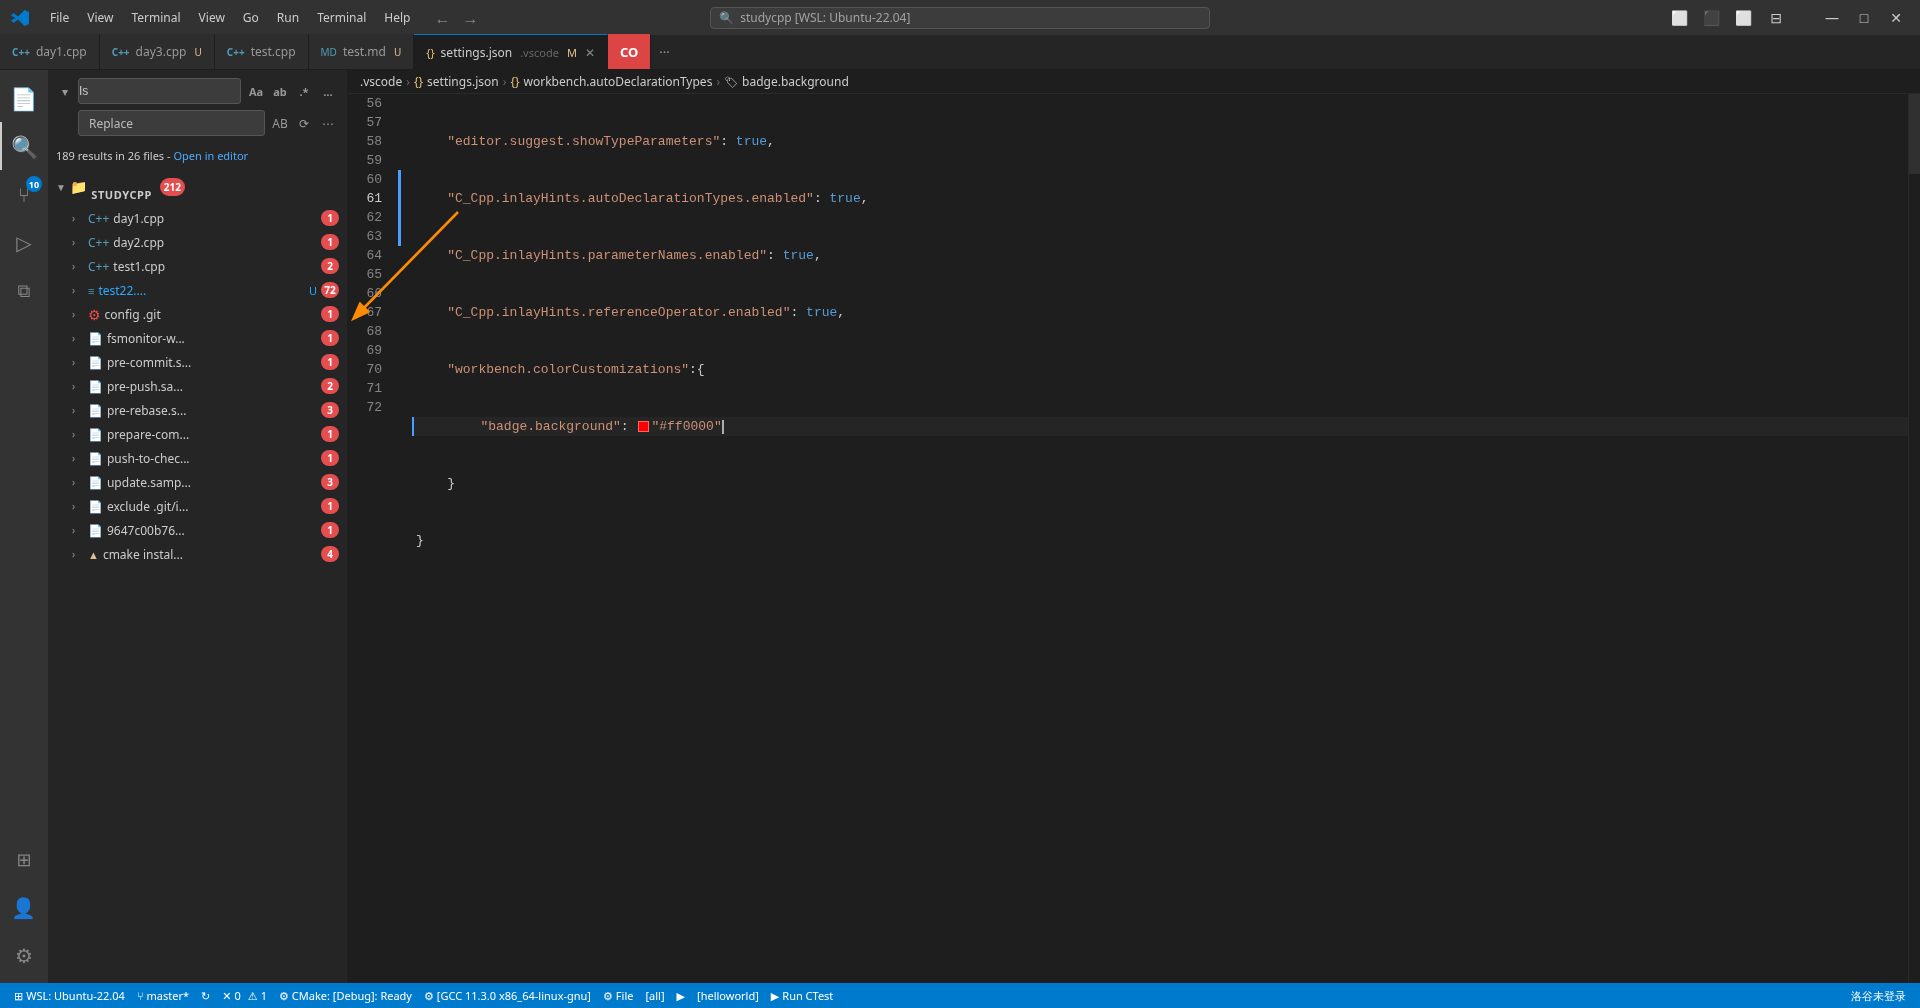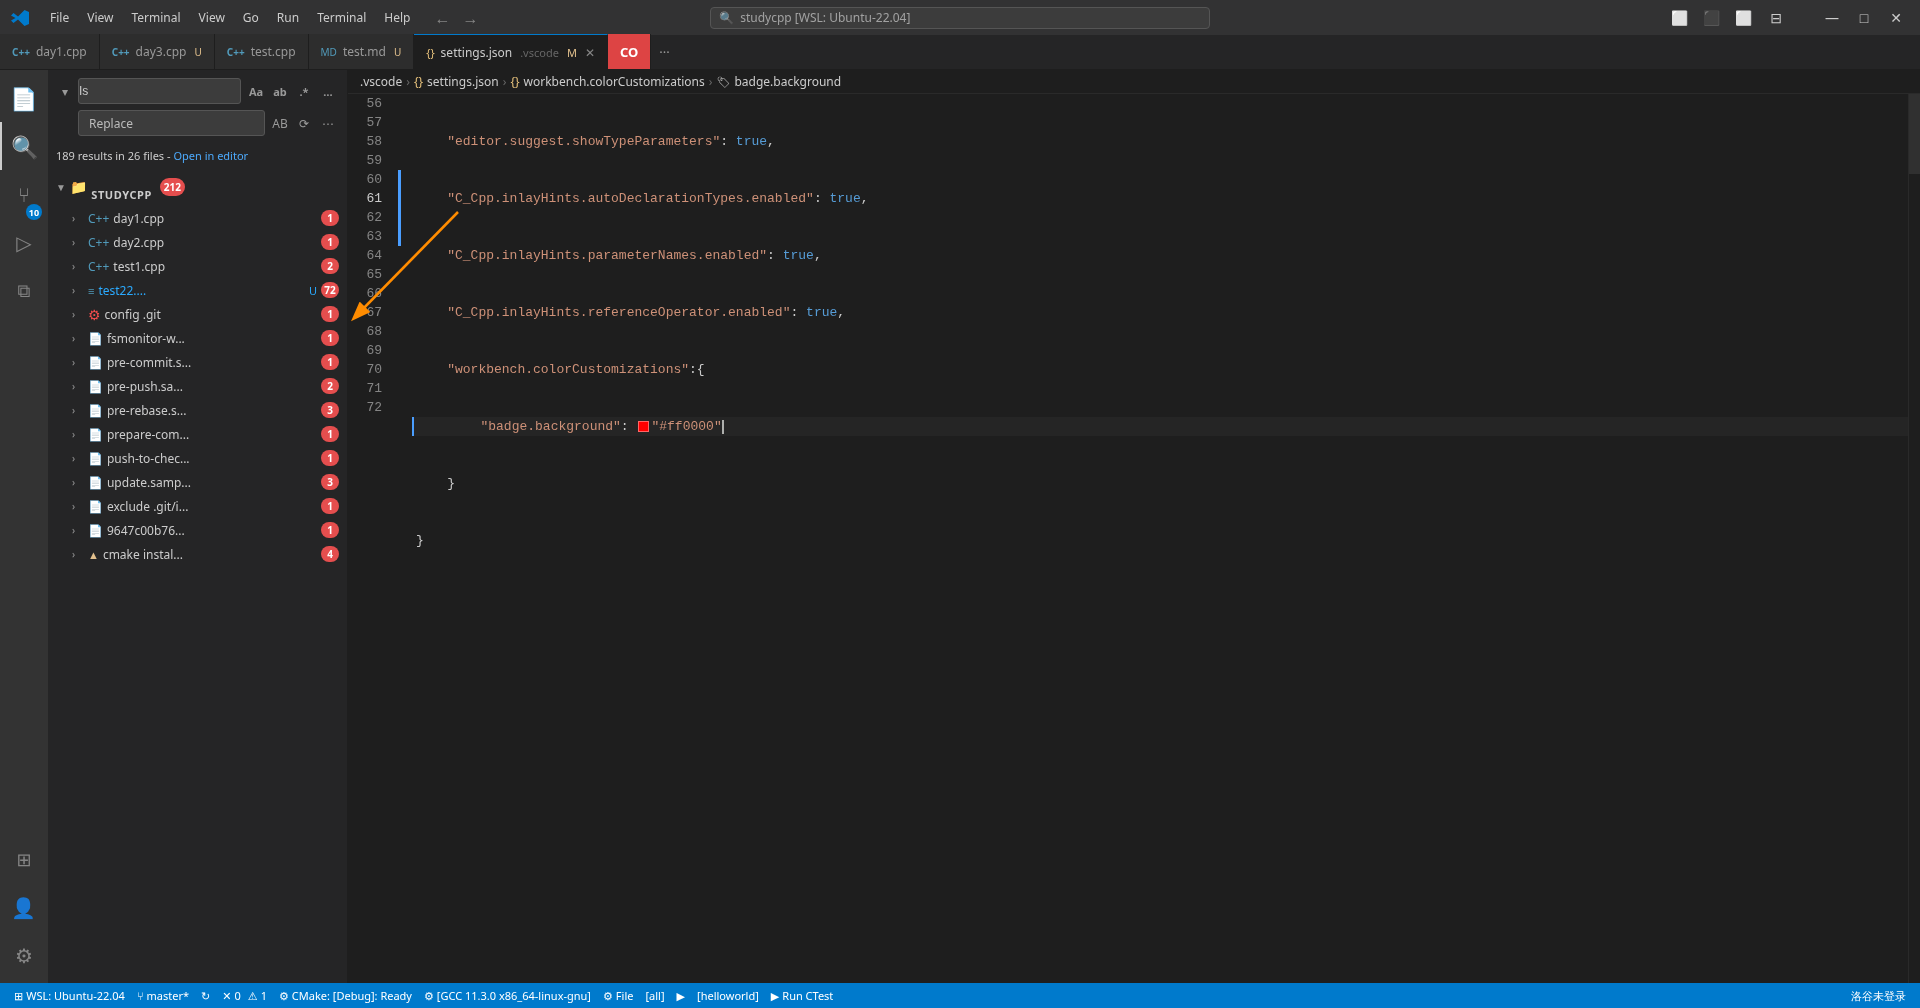--- a/index.html
+++ b/index.html
@@ -160,21 +160,20 @@
       background: #007acc;
       color: white;
       font-size: 9px;
       width: 16px;
       height: 16px;
       border-radius: 50%;
       display: flex;
       align-items: center;
       justify-content: center;
       font-weight: bold;
-      margin-top: 28px;
     }
     .activity-spacer { flex: 1; }
 
     
     .sidebar {
       width: 300px;
       background: #252526;
       border-right: 1px solid #1e1e1e;
       flex-shrink: 0;
       overflow: hidden;
@@ -719,21 +718,21 @@
 
   <div class="editor-area">
 
     <div class="breadcrumb">
       <span class="breadcrumb-item">.vscode</span>
       <span class="breadcrumb-sep">›</span>
       <span style="color:#e5c07b;">{}</span>
       <span class="breadcrumb-item">settings.json</span>
       <span class="breadcrumb-sep">›</span>
       <span style="color:#e5c07b;">{}</span>
-      <span class="breadcrumb-item">workbench.colorCustomizations</span>
+      <span class="breadcrumb-item">workbench.autoDeclarationTypes</span>
       <span class="breadcrumb-sep">›</span>
       <span style="font-size:11px;">🏷</span>
       <span class="breadcrumb-item">badge.background</span>
     </div>
 
     <div class="code-editor">
 
       <div class="line-numbers">
         <div class="line-num">56</div>
         <div class="line-num">57</div>

